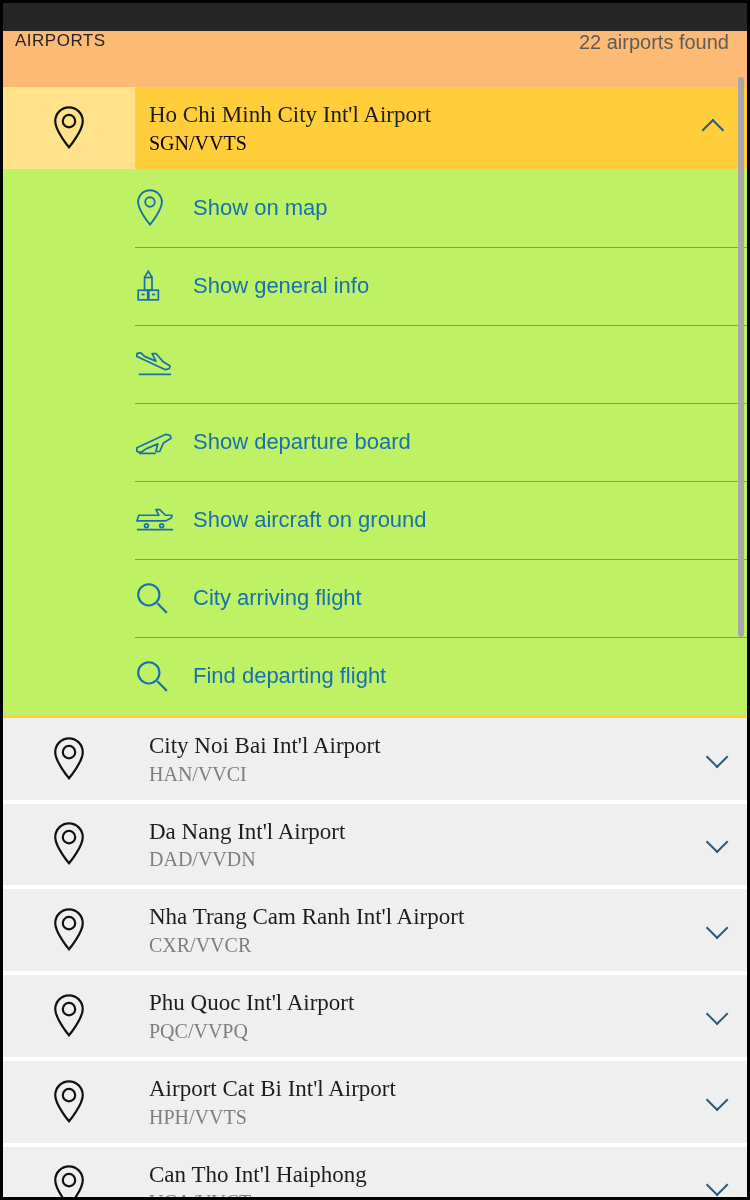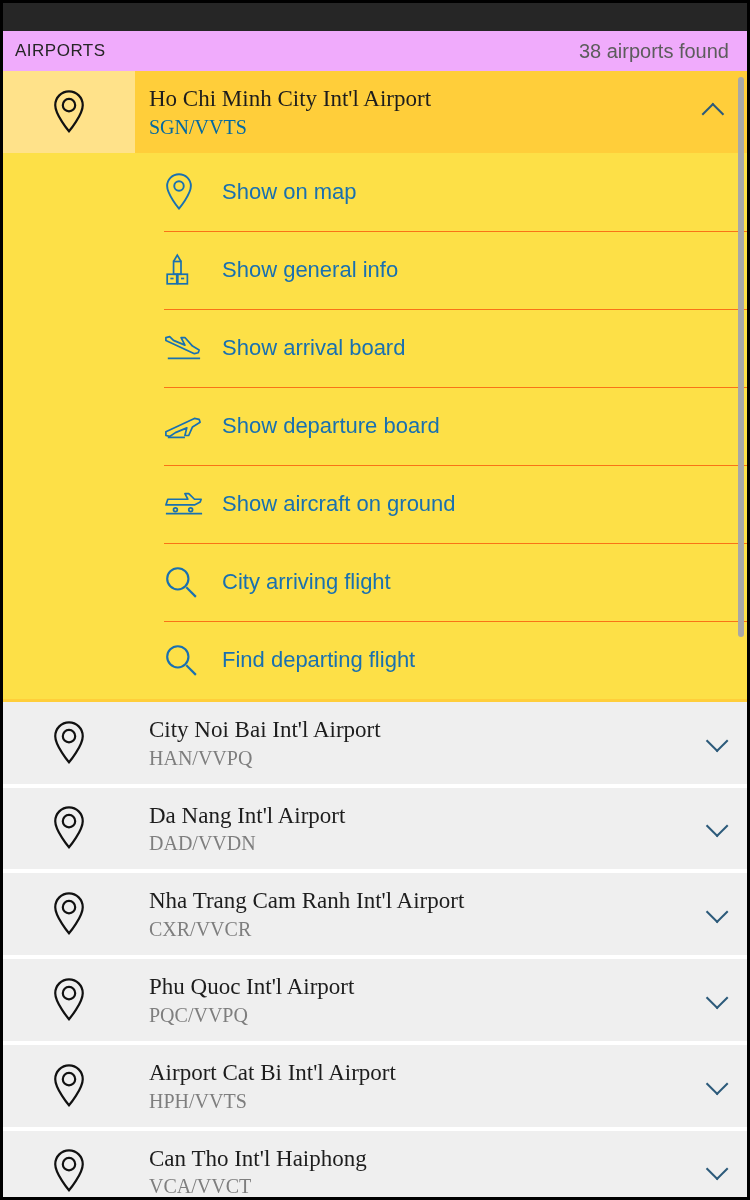--- a/index.html
+++ b/index.html
@@ -1,56 +1,56 @@
 <!DOCTYPE html>
 <html><head>
 <meta charset="utf-8">
 <style>
   * { box-sizing: border-box; margin: 0; padding: 0; }
   html, body { width: 750px; height: 1200px; font-family: -apple-system, "Segoe UI", Arial, sans-serif; background: #fff; }
   .frame { width: 750px; height: 1200px; border: 3px solid #000; position: relative; overflow: hidden; }
   .topbar { height: 28px; background: #262626; }
-  .section-header { height: 40px; background: #f0abfc; display: flex; align-items: center; justify-content: space-between; padding: 0 18px 0 12px; }
+  .section-header { height: 56px; background: #fdba74; display: flex; justify-content: space-between; padding: 0 18px 0 12px; }
   .section-header .label { font-size: 17px; letter-spacing: 0.5px; color: #252525; font-weight: 400; }
   .section-header .count { font-size: 20px; color: #5c5c5c; }
   .scroll-indicator { position: absolute; right: 3px; top: 74px; width: 6px; height: 560px; background: #a8a8a8; border-radius: 3px; }
 
   .airport-row { display: flex; align-items: stretch; border-bottom: 4px solid #fff; }
   .airport-row.expanded { background: #ffce3a; border-bottom: none; }
   .airport-row.collapsed { background: #efefef; }
   .airport-row .pin-cell { width: 132px; display: flex; align-items: center; justify-content: center; }
   .airport-row.expanded .pin-cell { background: #ffe28a; }
   .airport-row .content { flex: 1; padding: 14px 0 14px 14px; font-family: Liberation Serif, serif; }
   .airport-row .name { font-size: 23px; color: #1d1d1d; line-height: 1.25; }
   .airport-row .code { font-size: 20px; color: #7e7e7e; margin-top: 2px; }
-  .airport-row.expanded .code { color: #0369a1; }
+  .airport-row.expanded .code { color: #000000; }
   .airport-row .chev-cell { width: 64px; display: flex; align-items: center; justify-content: center; }
 
-  .actions { background: #fde047; border-bottom: 3px solid #ffce3a; padding-left: 29px; }
+  .actions { background: #bef264; border-bottom: 3px solid #ffce3a; }
   .action-item { display: flex; align-items: center; height: 78px; margin-left: 132px; border-top: 1px solid #f97316; }
   .action-item:first-child { border-top: none; }
   .action-item .ic { width: 58px; display: flex; align-items: center; justify-content: flex-start; }
   .action-item .lbl { font-size: 22px; color: #1970b0; }
 
   
   .chev { width: 16px; height: 16px; border-right: 2px solid #2c5a7a; border-bottom: 2px solid #2c5a7a; }
   .chev.down { transform: rotate(45deg) translateY(-3px); }
   .chev.up { transform: rotate(-135deg) translateY(-3px); }
 
   svg { display: block; }
 </style>
 </head>
 <body>
 
 <div class="frame">
   <div class="topbar"></div>
 
   <div class="section-header">
     <span class="label">AIRPORTS</span>
-    <span class="count">38 airports found</span>
+    <span class="count">22 airports found</span>
   </div>
 
   <div class="airport-row expanded">
     <div class="pin-cell">
       <svg width="34" height="44" viewBox="0 0 24 32">
           <path d="M12 1C6.5 1 2 5.4 2 11c0 7 10 19 10 19s10-12 10-19C22 5.4 17.5 1 12 1z" fill="none" stroke="#111" stroke-width="1.6"></path>
           <circle cx="12" cy="11" r="4.5" fill="none" stroke="#111" stroke-width="1.6"></circle>
         </svg>
     </div>
     <div class="content">
@@ -85,21 +85,20 @@
       </span>
       <span class="lbl">Show general info</span>
     </div>
     <div class="action-item">
       <span class="ic">
         <svg width="38" height="30" viewBox="0 0 40 28" fill="none" stroke="#1970b0" stroke-width="1.8" stroke-linejoin="round">
             <path d="M2 6 L32 20 L36 19 L37 16 L30 12 L22 3 L18 3 L22 11 L10 6 L6 2 L2 3 Z"></path>
             <line x1="4" y1="25" x2="38" y2="25"></line>
           </svg>
       </span>
-      <span class="lbl">Show arrival board</span>
     </div>
     <div class="action-item">
       <span class="ic">
         <svg width="38" height="30" viewBox="0 0 40 28" fill="none" stroke="#1970b0" stroke-width="1.8" stroke-linejoin="round">
             <path d="M2 20 L32 6 L37 7 L38 10 L30 15 L26 24 L22 24 L24 16 L12 21 L6 25 L2 24 Z"></path>
             <line x1="4" y1="26" x2="22" y2="26"></line>
           </svg>
       </span>
       <span class="lbl">Show departure board</span>
     </div>
@@ -136,21 +135,21 @@
 
   <div class="airport-row collapsed">
     <div class="pin-cell">
       <svg width="34" height="44" viewBox="0 0 24 32">
           <path d="M12 1C6.5 1 2 5.4 2 11c0 7 10 19 10 19s10-12 10-19C22 5.4 17.5 1 12 1z" fill="none" stroke="#111" stroke-width="1.6"></path>
           <circle cx="12" cy="11" r="4.5" fill="none" stroke="#111" stroke-width="1.6"></circle>
         </svg>
     </div>
     <div class="content">
       <div class="name">City Noi Bai Int'l Airport</div>
-      <div class="code">HAN/VVPQ</div>
+      <div class="code">HAN/VVCI</div>
     </div>
     <div class="chev-cell">
         <div class="chev down"></div>
       </div>
   </div>
 
   <div class="airport-row collapsed">
     <div class="pin-cell">
       <svg width="34" height="44" viewBox="0 0 24 32">
           <path d="M12 1C6.5 1 2 5.4 2 11c0 7 10 19 10 19s10-12 10-19C22 5.4 17.5 1 12 1z" fill="none" stroke="#111" stroke-width="1.6"></path>

